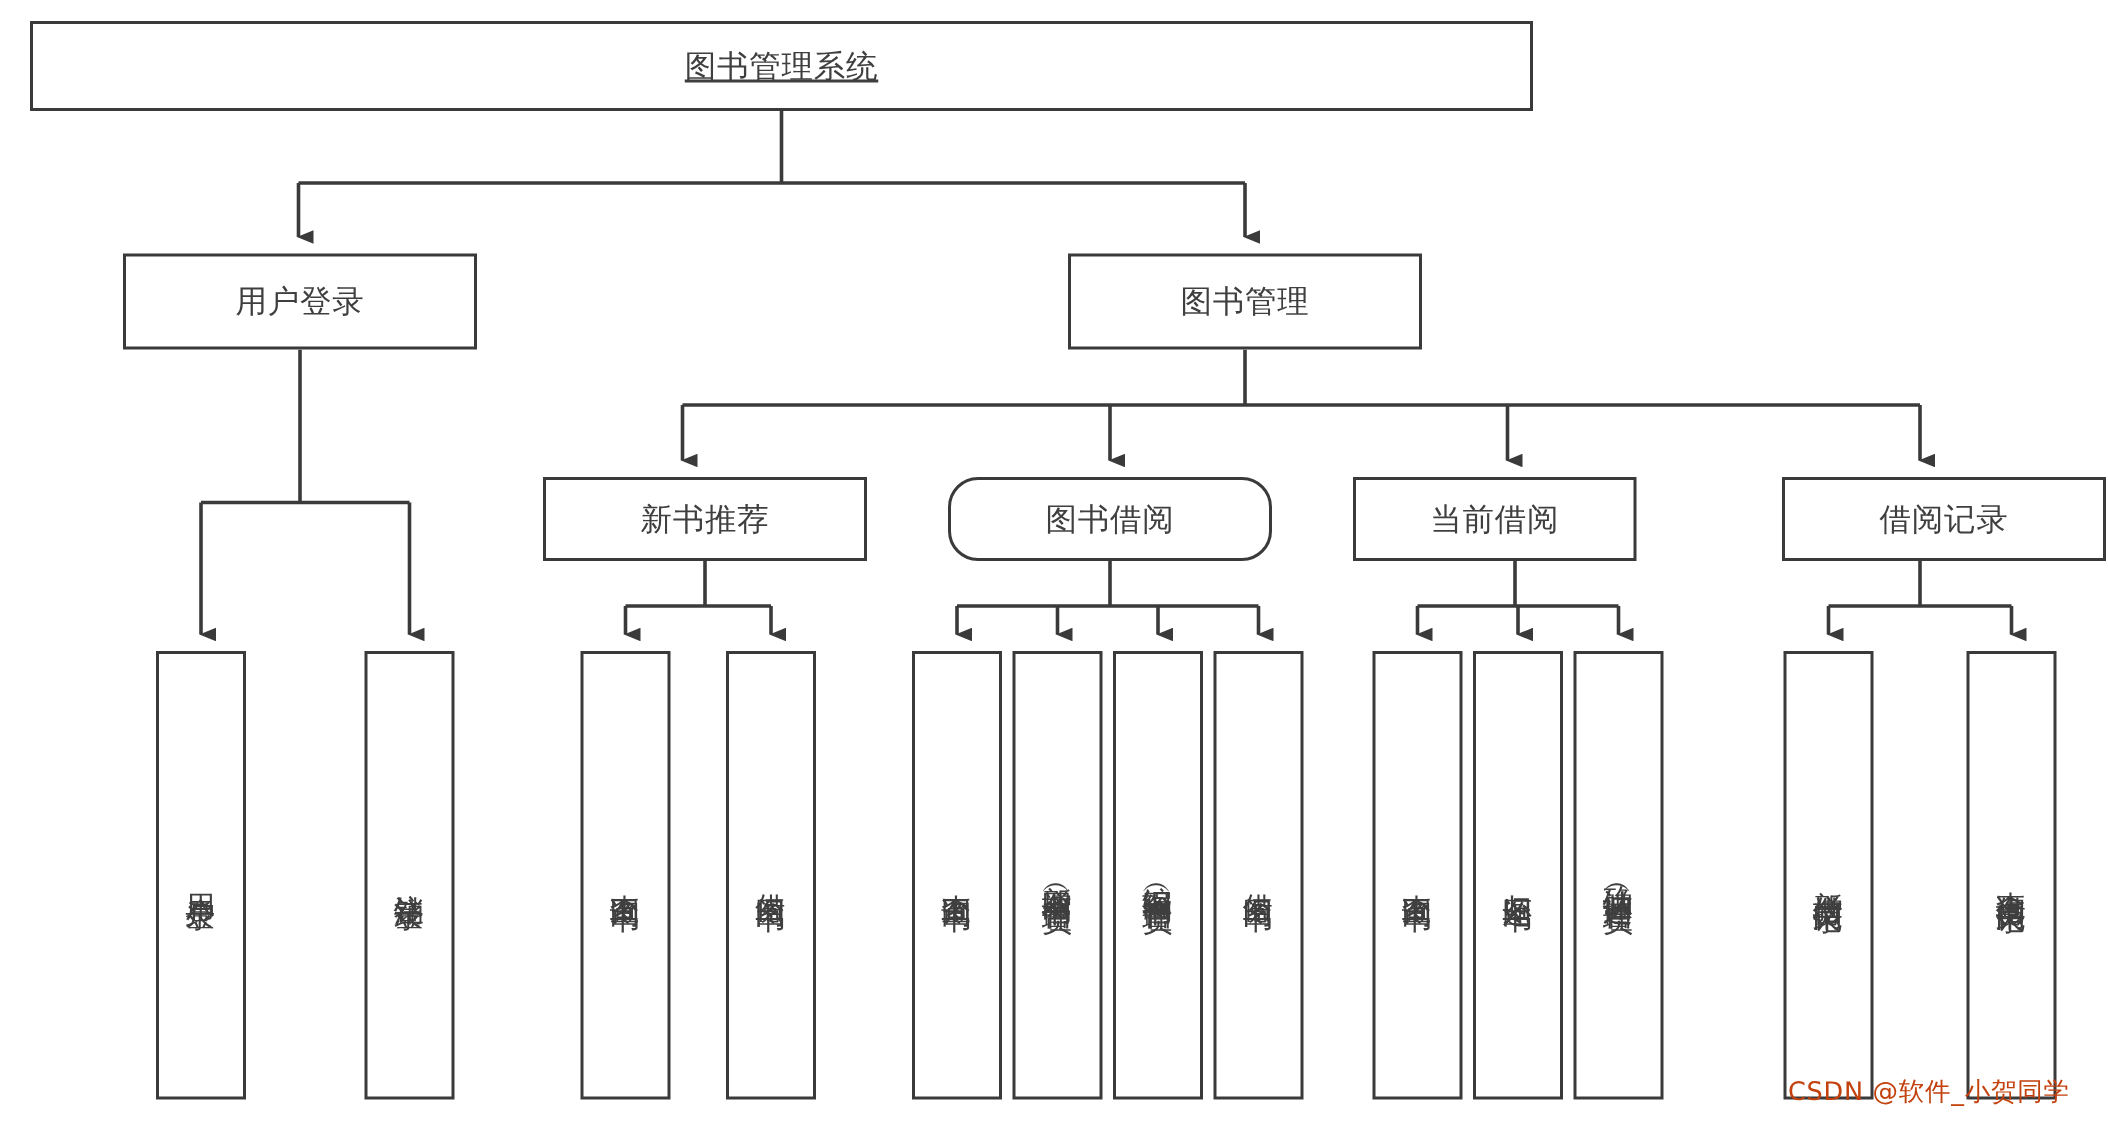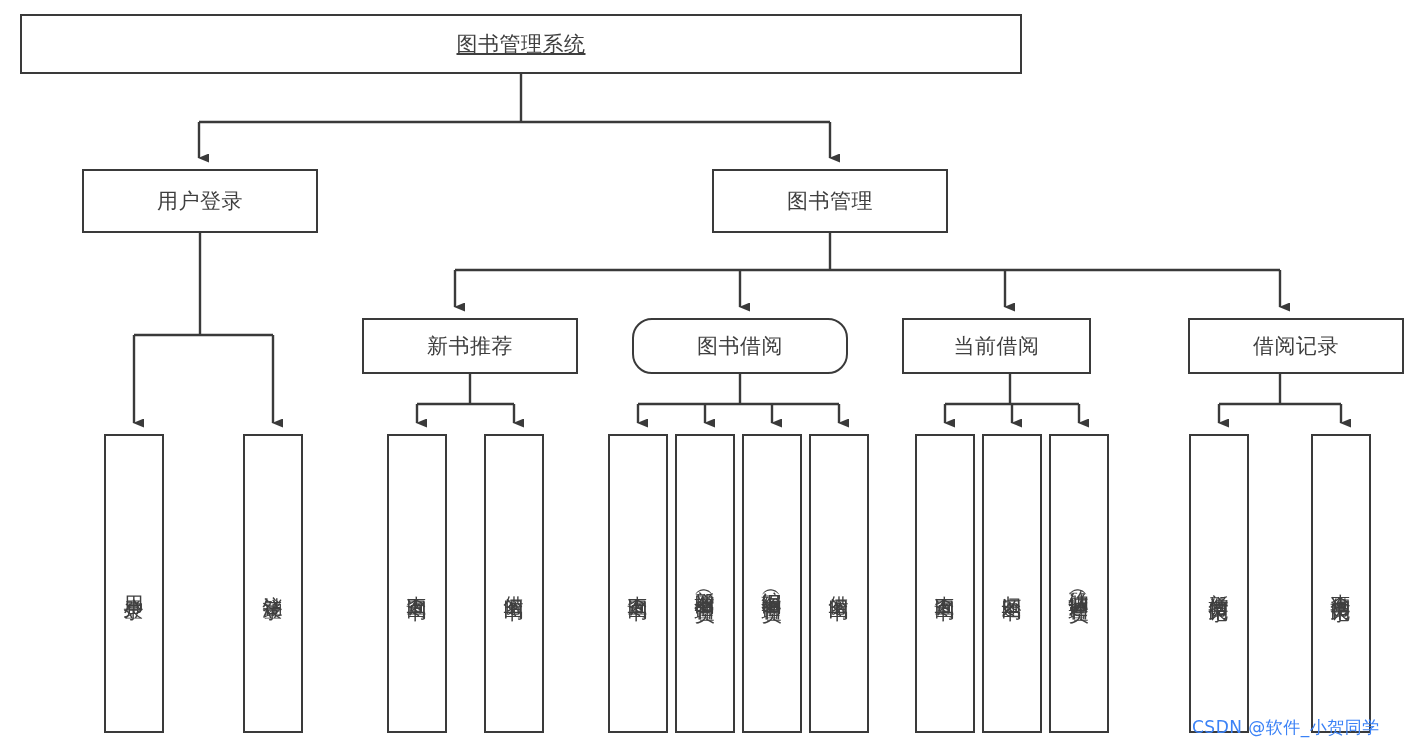--- a/index.html
+++ b/index.html
@@ -44,21 +44,21 @@
     writing-mode: vertical-rl;
     text-orientation: upright;
     font-size: 20px;
     letter-spacing: 2px;
     line-height: 1.1;
     text-align: center;
   }
   .watermark {
     position: absolute;
     font-size: 17px;
-    color: #3b82f6;
+    color: #c2410c;
     white-space: nowrap;
     letter-spacing: 0.5px;
     pointer-events: none;
   }
 </style>
 </head>
 <body>
 
 <div id="canvas">
 

